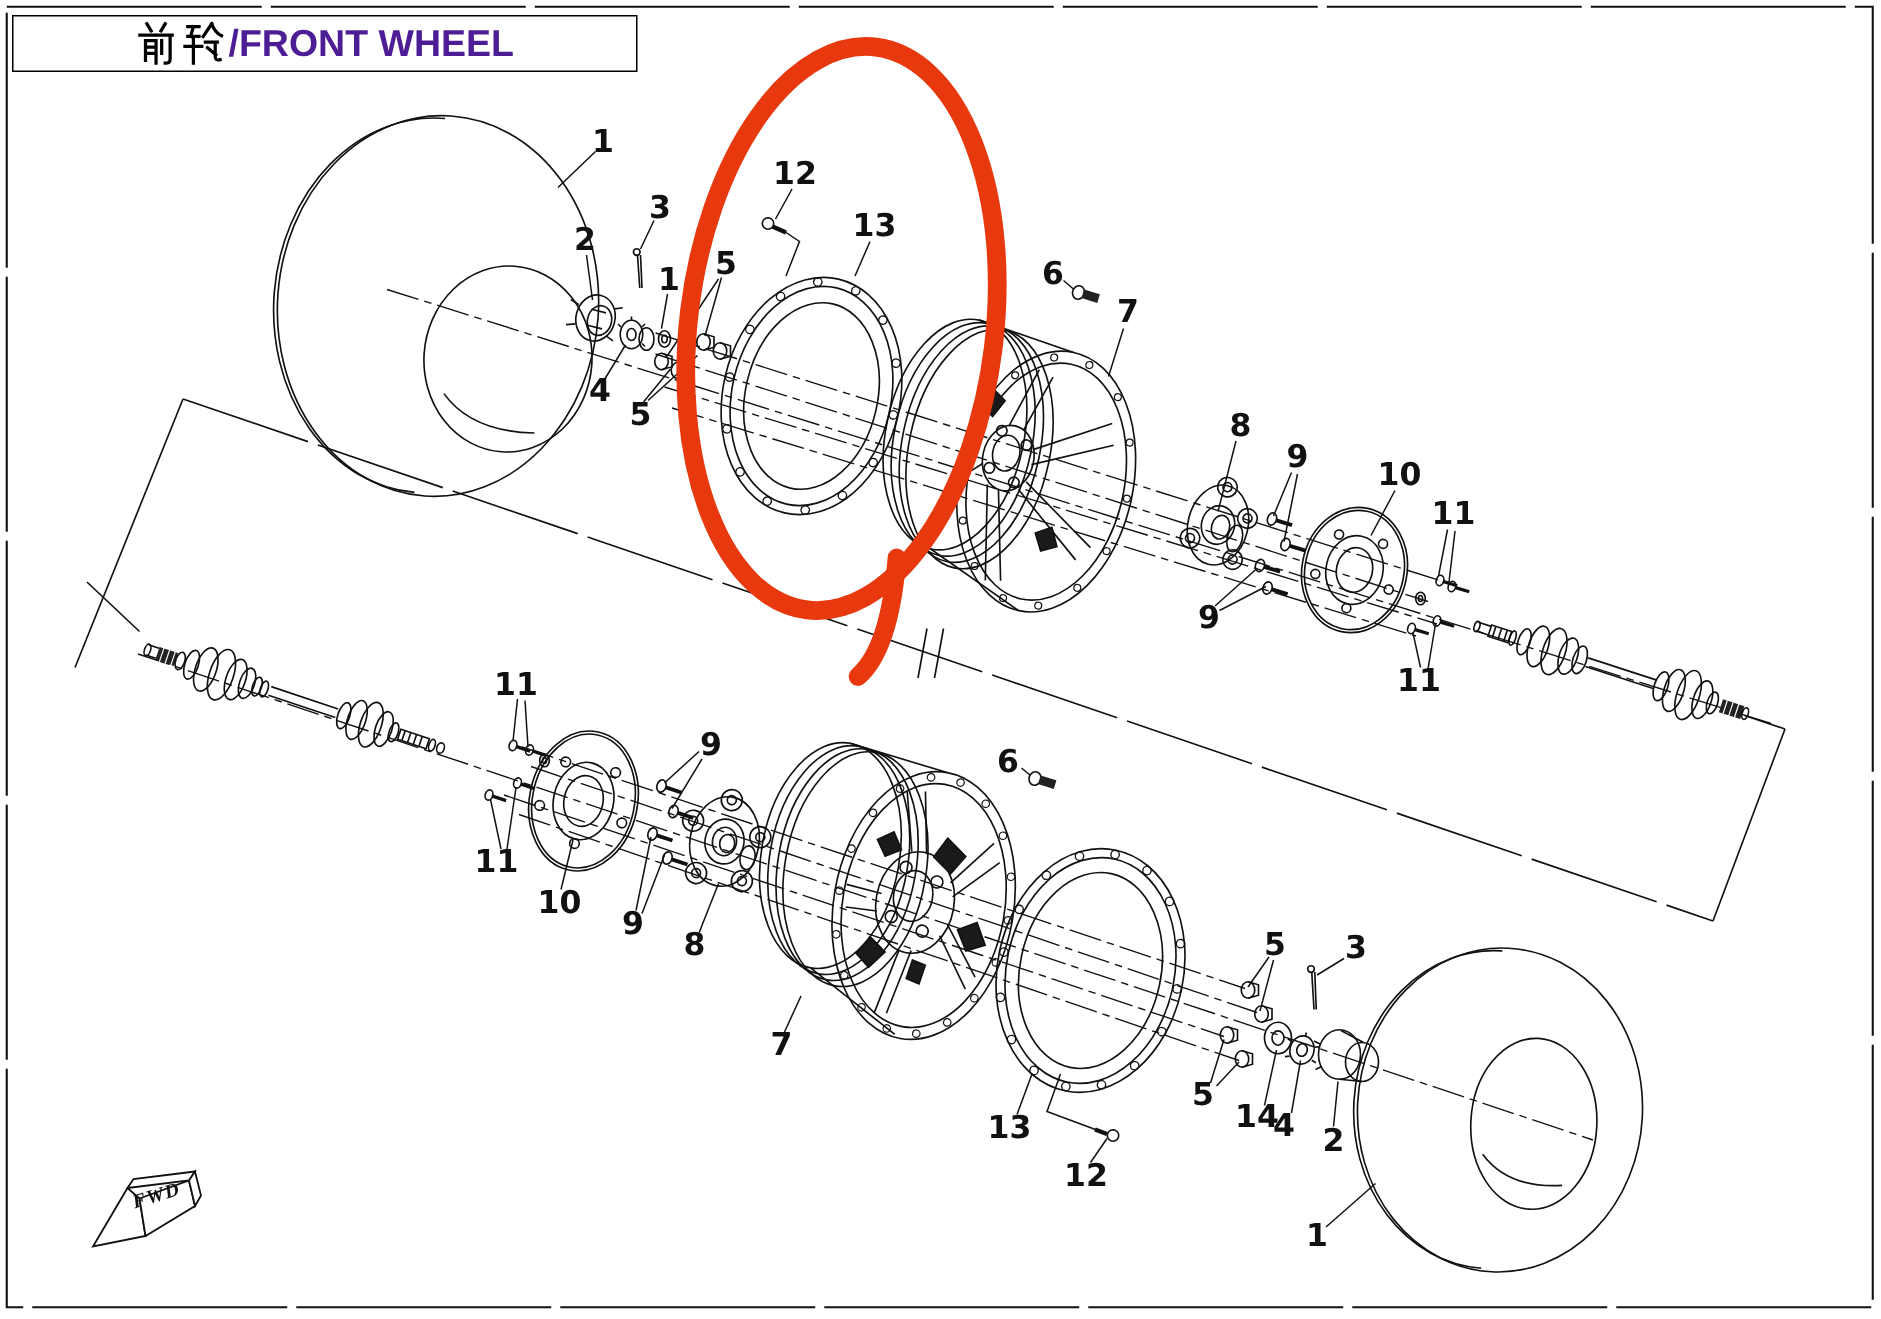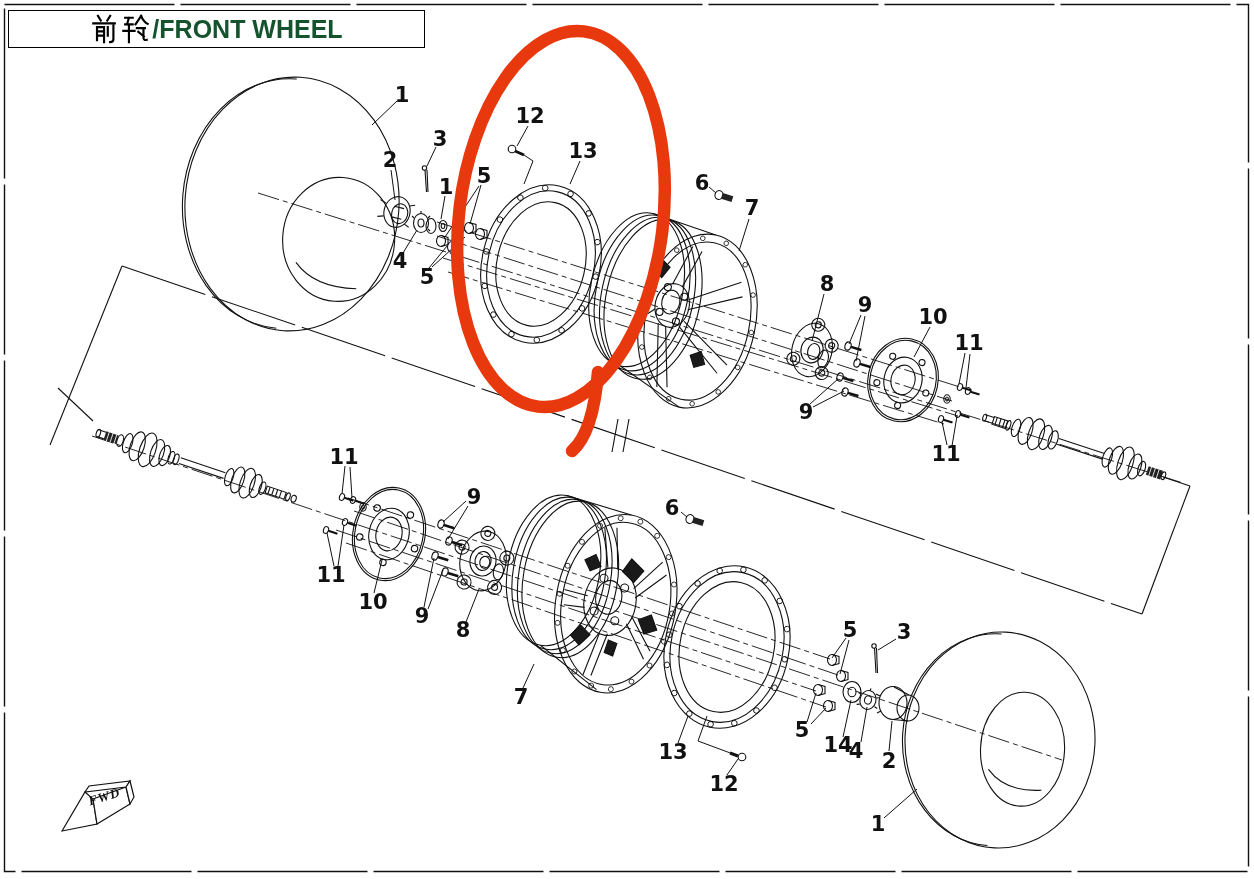--- a/index.html
+++ b/index.html
@@ -1,21 +1,21 @@
 <!DOCTYPE html>
 <html><head>
 <meta charset="utf-8">
 <style>
   html,body{margin:0;padding:0;background:#fff;}
   #stage{position:relative;width:1254px;height:879px;background:#fff;overflow:hidden;
          font-family:"DejaVu Sans","Liberation Sans",sans-serif;}
   #art{position:absolute;left:0;top:0;}
   .titlebox{position:absolute;left:8px;top:10px;width:417px;height:38px;border:1.7px solid #000;
             display:flex;align-items:center;justify-content:center;background:#fff;box-sizing:border-box;}
-  .titlebox .en{font-family:"Liberation Sans",sans-serif;font-weight:bold;font-size:25px;color:#14532d;
+  .titlebox .en{font-family:"Liberation Sans",sans-serif;font-weight:bold;font-size:25px;color:#4c1d95;
                 letter-spacing:0px;white-space:pre;}
   .titlebox svg{margin-right:1px;}
   .callout{position:absolute;transform:translate(-50%,-50%);font-family:"DejaVu Sans","Liberation Sans",sans-serif;
            font-weight:bold;font-size:21px;color:#111;line-height:1;}
   .fwd-text{position:absolute;left:88px;top:789px;transform:rotate(-17deg);
             font-family:"Liberation Serif",serif;font-style:italic;font-weight:bold;
             font-size:13px;color:#111;letter-spacing:1px;}
 </style>
 </head>
 <body>

